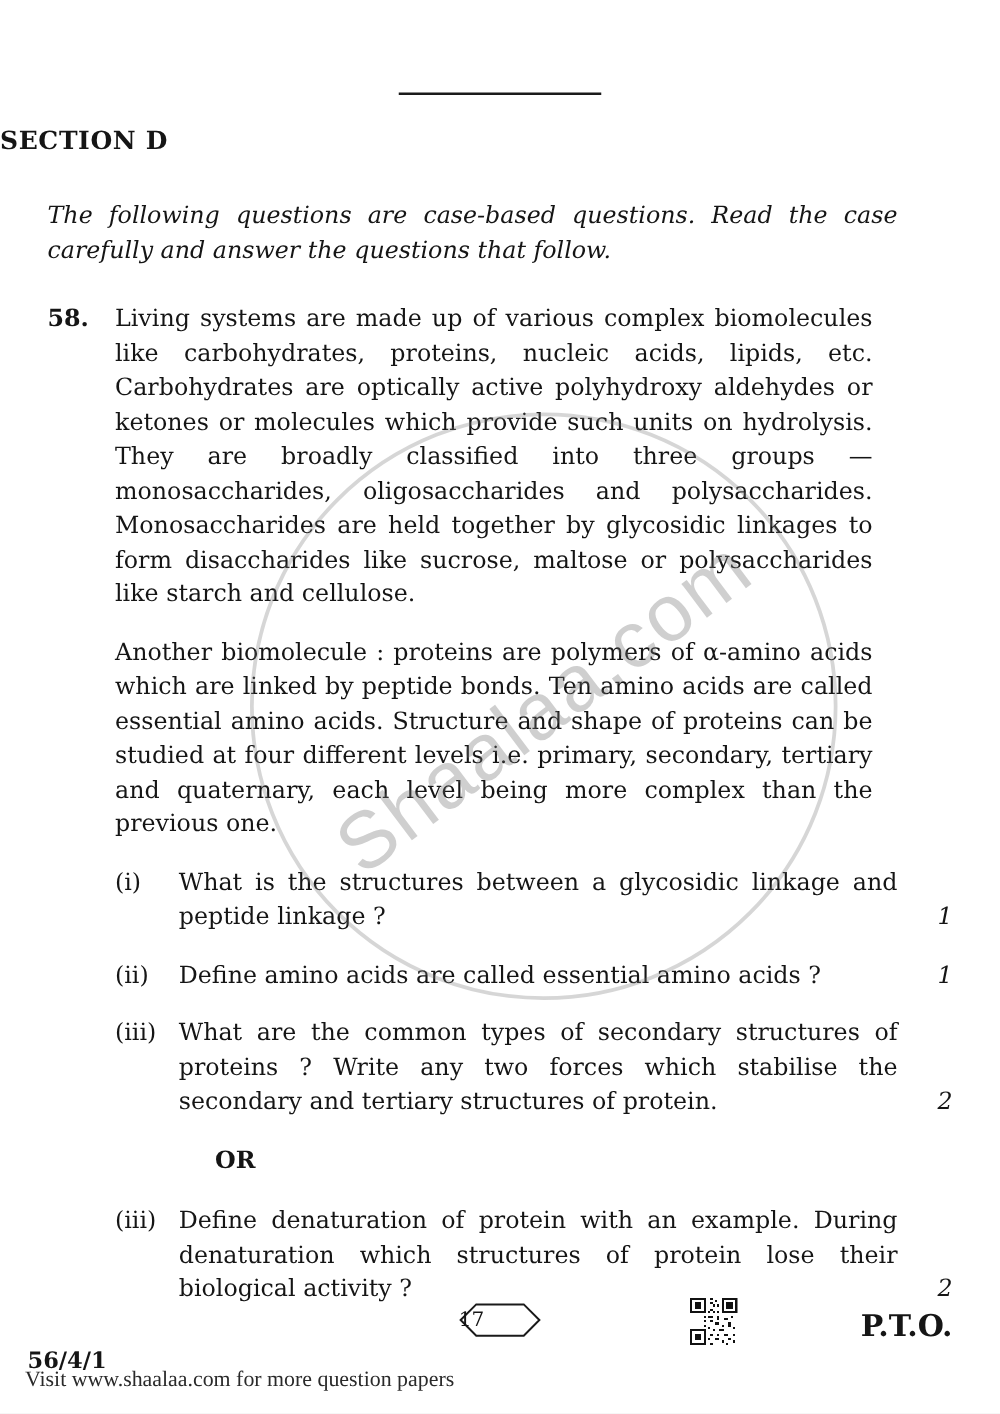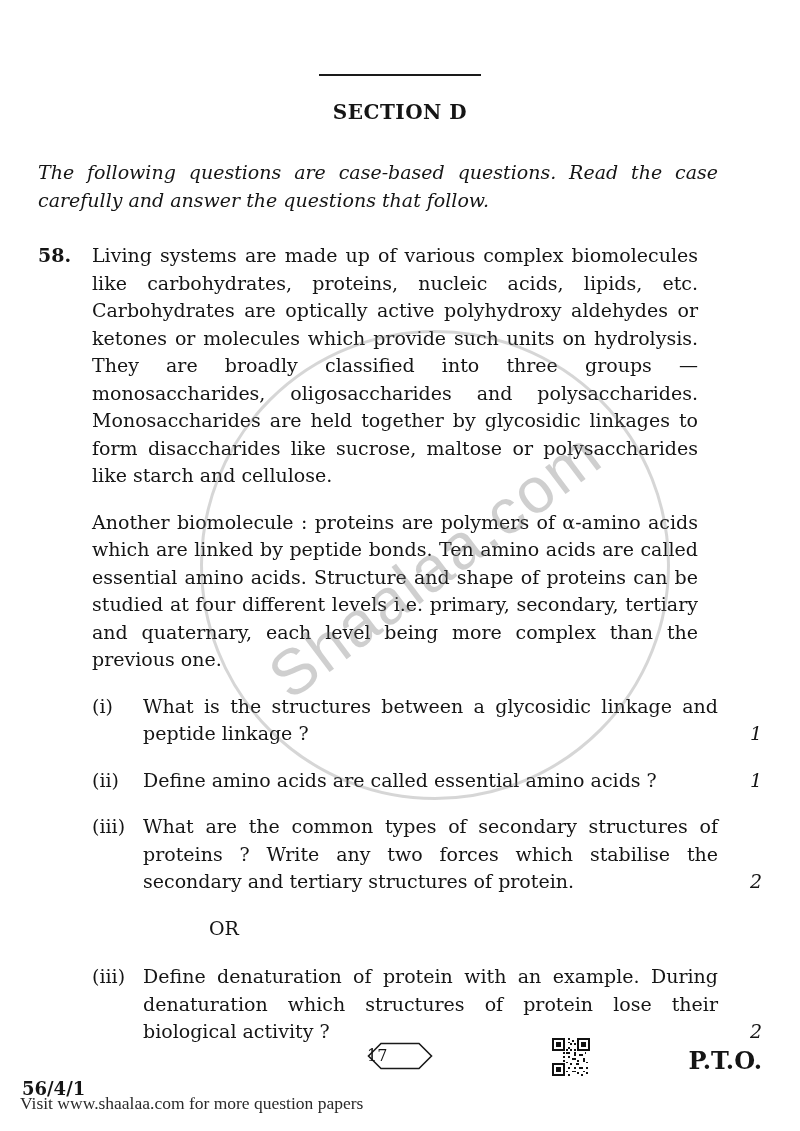--- a/index.html
+++ b/index.html
@@ -7,21 +7,21 @@
     position:relative;
     width:800px;height:1131px;
     margin:0 auto;
     background:#ffffff;
     font-family:"DejaVu Serif","Liberation Serif",serif;
     color:#151515;
     overflow:hidden;
   }
   .top-rule{width:162px;height:2px;background:#1a1a1a;margin:74px auto 0;}
   .section-title{
-    text-align:center;font-weight:bold;font-size:20px;
+    font-weight:bold;font-size:20px;
     margin:24px 0 0;letter-spacing:.5px;
   }
   .intro{
     font-style:italic;font-size:19px;line-height:28px;
     text-align:justify;margin:34px 82px 0 38px;
   }
   .question{
     display:flex;margin:28px 38px 0 38px;
     font-size:19px;line-height:27.5px;
   }
@@ -29,21 +29,21 @@
   .q-body{width:670px;}
   .case-para{text-align:justify;margin:0 64px 19px 0;}
   .answer-prompt{margin:0 44px 19px 0;}
   .subq{display:flex;margin-bottom:19px;}
   .subq-label{width:51px;flex:0 0 auto;}
   .subq-text{flex:1 1 auto;text-align:justify;}
   .subq-marks{
     width:44px;flex:0 0 auto;text-align:right;
     font-style:italic;align-self:flex-end;
   }
-  .or-label{font-weight:normal;margin:2px 0 21px 117px;}
+  .or-label{font-weight:bold;margin:2px 0 21px 80px;}
   
   .watermark{
     position:absolute;left:200px;top:330px;width:470px;height:470px;
     pointer-events:none;z-index:3;
   }
   .watermark-ring{
     position:absolute;inset:0;border:3px solid rgba(120,120,120,.30);
     border-radius:50%;
   }
   .watermark-text{

